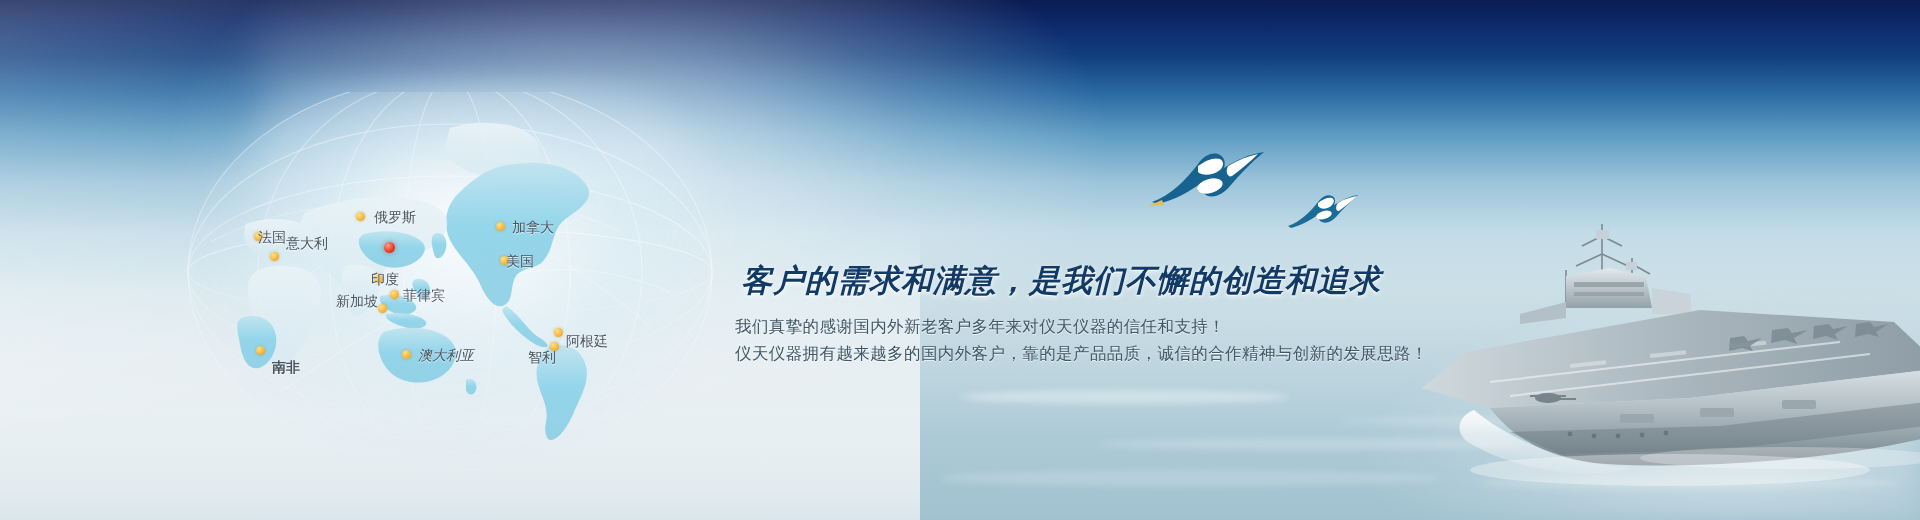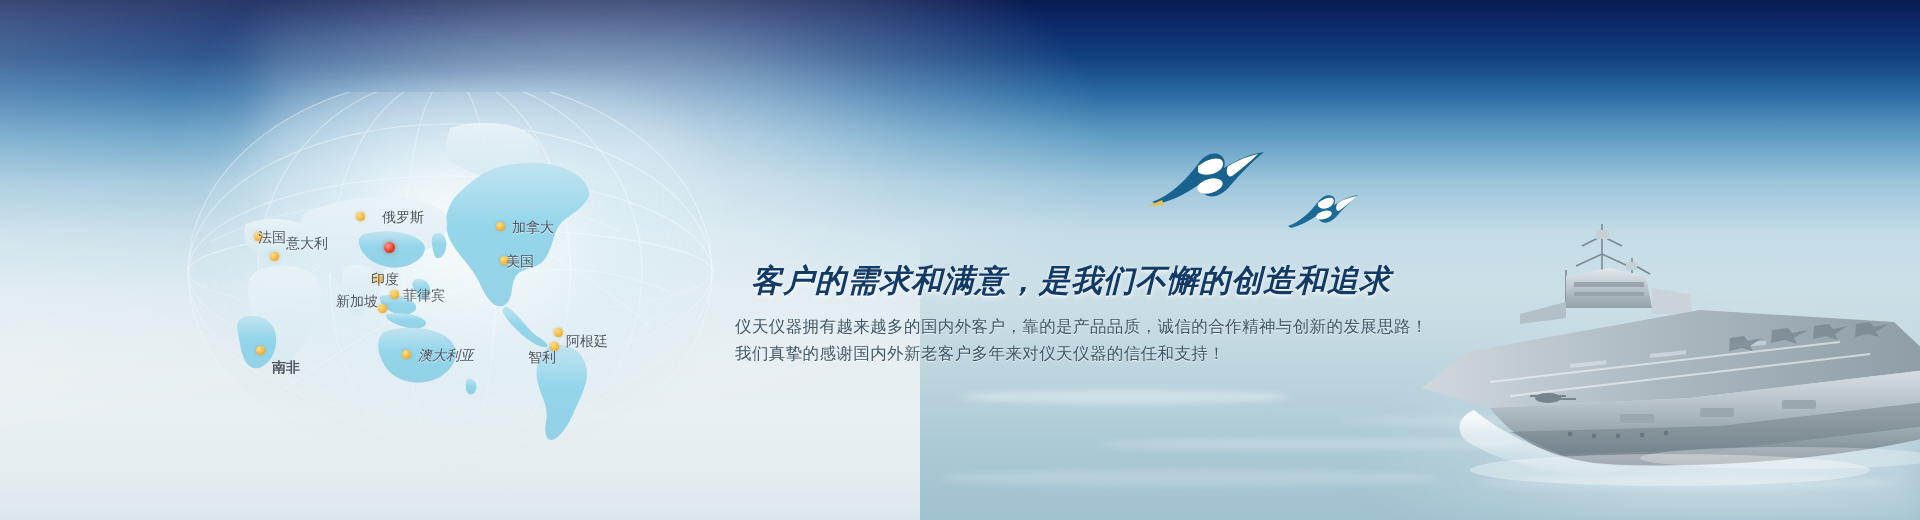--- a/index.html
+++ b/index.html
@@ -70,21 +70,21 @@
   }
 
   
   #copy{position:absolute;left:735px;top:262px;width:740px;}
   #headline{
     font-size:31px;line-height:1.24;letter-spacing:1px;
     font-style:italic;font-weight:bold;
     color:#123a66;
     font-family:Liberation Sans, sans-serif;
     text-shadow:0 1px 0 rgba(255,255,255,.9), 0 2px 5px rgba(255,255,255,.75);
-    margin:0 0 14px 16px;
+    margin:0 0 14px 6px;
   }
   .body-line{
     font-size:16.5px;line-height:1.58;color:#3f5766;letter-spacing:.4px;
     font-family:"DejaVu Sans","Liberation Sans",sans-serif;
     text-shadow:0 1px 0 rgba(255,255,255,.75);
     margin:0;
   }
 
   
   .gull{position:absolute;}
@@ -208,21 +208,21 @@
       <path fill="url(#land)" d="M92 226 C 108 220, 124 228, 126 244 C 128 260, 118 274, 108 276
            C 98 278, 92 266, 90 252 C 88 240, 84 230, 92 226 Z"></path>
     </svg>
 
     <div id="marker-layer">
         <div class="marker" style="left: 104px; top: 140px;"></div>
         <div class="map-label" style="left: 108px; top: 138px;">法国</div>
         <div class="marker" style="left: 120px; top: 160px;"></div>
         <div class="map-label" style="left: 136px; top: 144px;">意大利</div>
         <div class="marker" style="left: 206px; top: 120px;"></div>
-        <div class="map-label" style="left: 232px; top: 118px; text-align: center;">俄罗斯</div>
+        <div class="map-label" style="left: 224px; top: 118px; text-align: center;">俄罗斯</div>
         <div class="marker" style="left: 224px; top: 182px;"></div>
         <div class="map-label" style="left: 180px; top: 180px; margin-left: 41px;">印度</div>
         <div class="marker" style="left: 346px; top: 130px;"></div>
         <div class="map-label" style="left: 362px; top: 128px;">加拿大</div>
         <div class="marker" style="left: 350px; top: 164px;"></div>
         <div class="map-label" style="left: 356px; top: 162px;">美国</div>
         <div class="marker" style="left: 240px; top: 198px;"></div>
         <div class="map-label" style="left: 253px; top: 196px;">菲律宾</div>
         <div class="marker" style="left: 228px; top: 212px;"></div>
         <div class="map-label" style="left: 186px; top: 202px;">新加坡</div>
@@ -354,17 +354,17 @@
       <circle cx="296" cy="231" r="2.4"></circle>
     </g>
 
     <path fill="url(#bowwash)" d="M104 208 C 140 238, 196 262, 262 266 C 210 280, 140 266, 98 240 C 84 230, 88 214, 104 208 Z"></path>
     <ellipse cx="300" cy="268" rx="200" ry="16" fill="#ffffff" opacity=".35"></ellipse>
     <ellipse cx="420" cy="256" rx="150" ry="11" fill="#ffffff" opacity=".28"></ellipse>
   </svg>
 
   <div id="copy">
     <h1 id="headline">客户的需求和满意，是我们不懈的创造和追求</h1>
+    <p class="body-line">我们真挚的感谢国内外新老客户多年来对仪天仪器的信任和支持！</p>
     <p class="body-line">仪天仪器拥有越来越多的国内外客户，靠的是产品品质，诚信的合作精神与创新的发展思路！</p>
-    <p class="body-line">我们真挚的感谢国内外新老客户多年来对仪天仪器的信任和支持！</p>
   </div>
 
 </div>
 
 </body></html>

